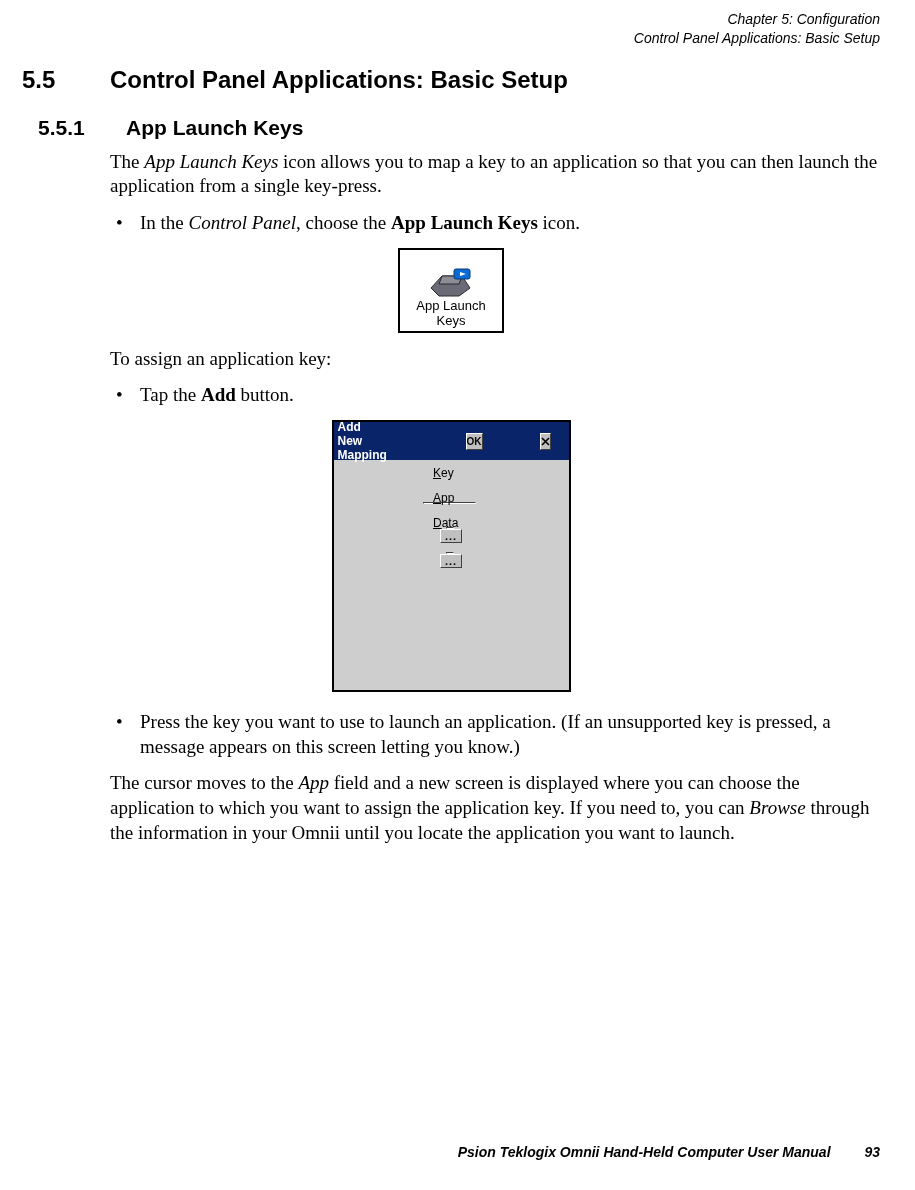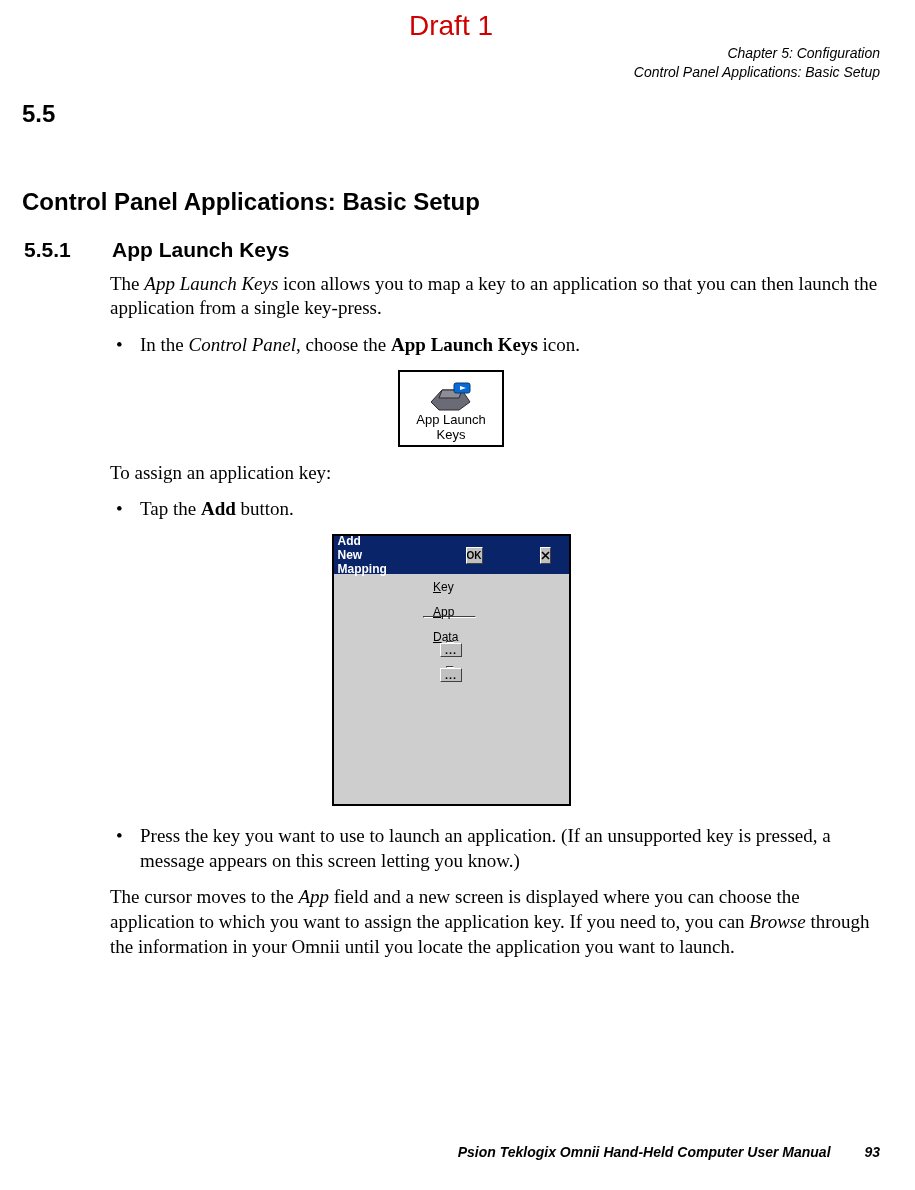--- a/index.html
+++ b/index.html
@@ -32,35 +32,34 @@
     text-align: right;
     font-family: Verdana, Geneva, sans-serif;
     font-size: 14px;
     font-style: italic;
     font-weight: normal;
     line-height: 1.35;
     margin-bottom: 18px;
   }
   .h1-row {
     display: flex;
-    align-items: flex-start;
+    align-items: center;
     font-family: Verdana, Geneva, sans-serif;
     font-weight: bold;
     font-size: 24px;
     margin: 8px 0 22px 0;
-    flex-direction: column;
   }
   .h1-num { width: 88px; flex: 0 0 88px; }
   .h2-row {
     display: flex;
     align-items: baseline;
     font-family: Verdana, Geneva, sans-serif;
     font-weight: bold;
     font-size: 21px;
-    margin: 0 0 10px 2px;
+    margin: 0 0 10px 16px;
   }
   .h2-num { width: 88px; flex: 0 0 88px; }
   .body-indent {
     margin-left: 88px;
     font-size: 19px;
     line-height: 1.3;
   }
   .para { margin: 0 0 12px 0; }
   .bullet-list {
     list-style: none;
@@ -82,21 +81,21 @@
   .italic { font-style: italic; }
   .bold { font-weight: bold; font-family: "Times New Roman", Times, serif; }
 
   
   .fig-icon {
     margin: 8px auto 14px auto;
     width: 98px;
     border: 2px solid #000;
     background: #fff;
     text-align: center;
-    padding: 8px 2px 2px 2px;
+    padding: 16px 2px 2px 2px;
   }
   .fig-icon .icon-img {
     margin: 0 auto 1px auto;
     width: 54px; height: 32px;
     position: relative;
   }
   .icon-img svg { display:block; }
   .fig-icon .icon-label {
     font-family: Tahoma, Verdana, sans-serif;
     font-size: 13px;
@@ -206,21 +205,20 @@
     font-style: italic;
     font-weight: bold;
     font-size: 14px;
   }
   .footer .pn { margin-left: 30px; }
 </style>
 </head>
 <body>
 
 <div class="page">
-  <div class="draft">Draft 1</div>
 
   <div class="chapter-header">
     <div>Chapter 5: Configuration</div>
     <div>Control Panel Applications: Basic Setup</div>
   </div>
 
   <div class="h1-row">
     <span class="h1-num">5.5</span>
     <span>Control Panel Applications: Basic Setup</span>
   </div>

